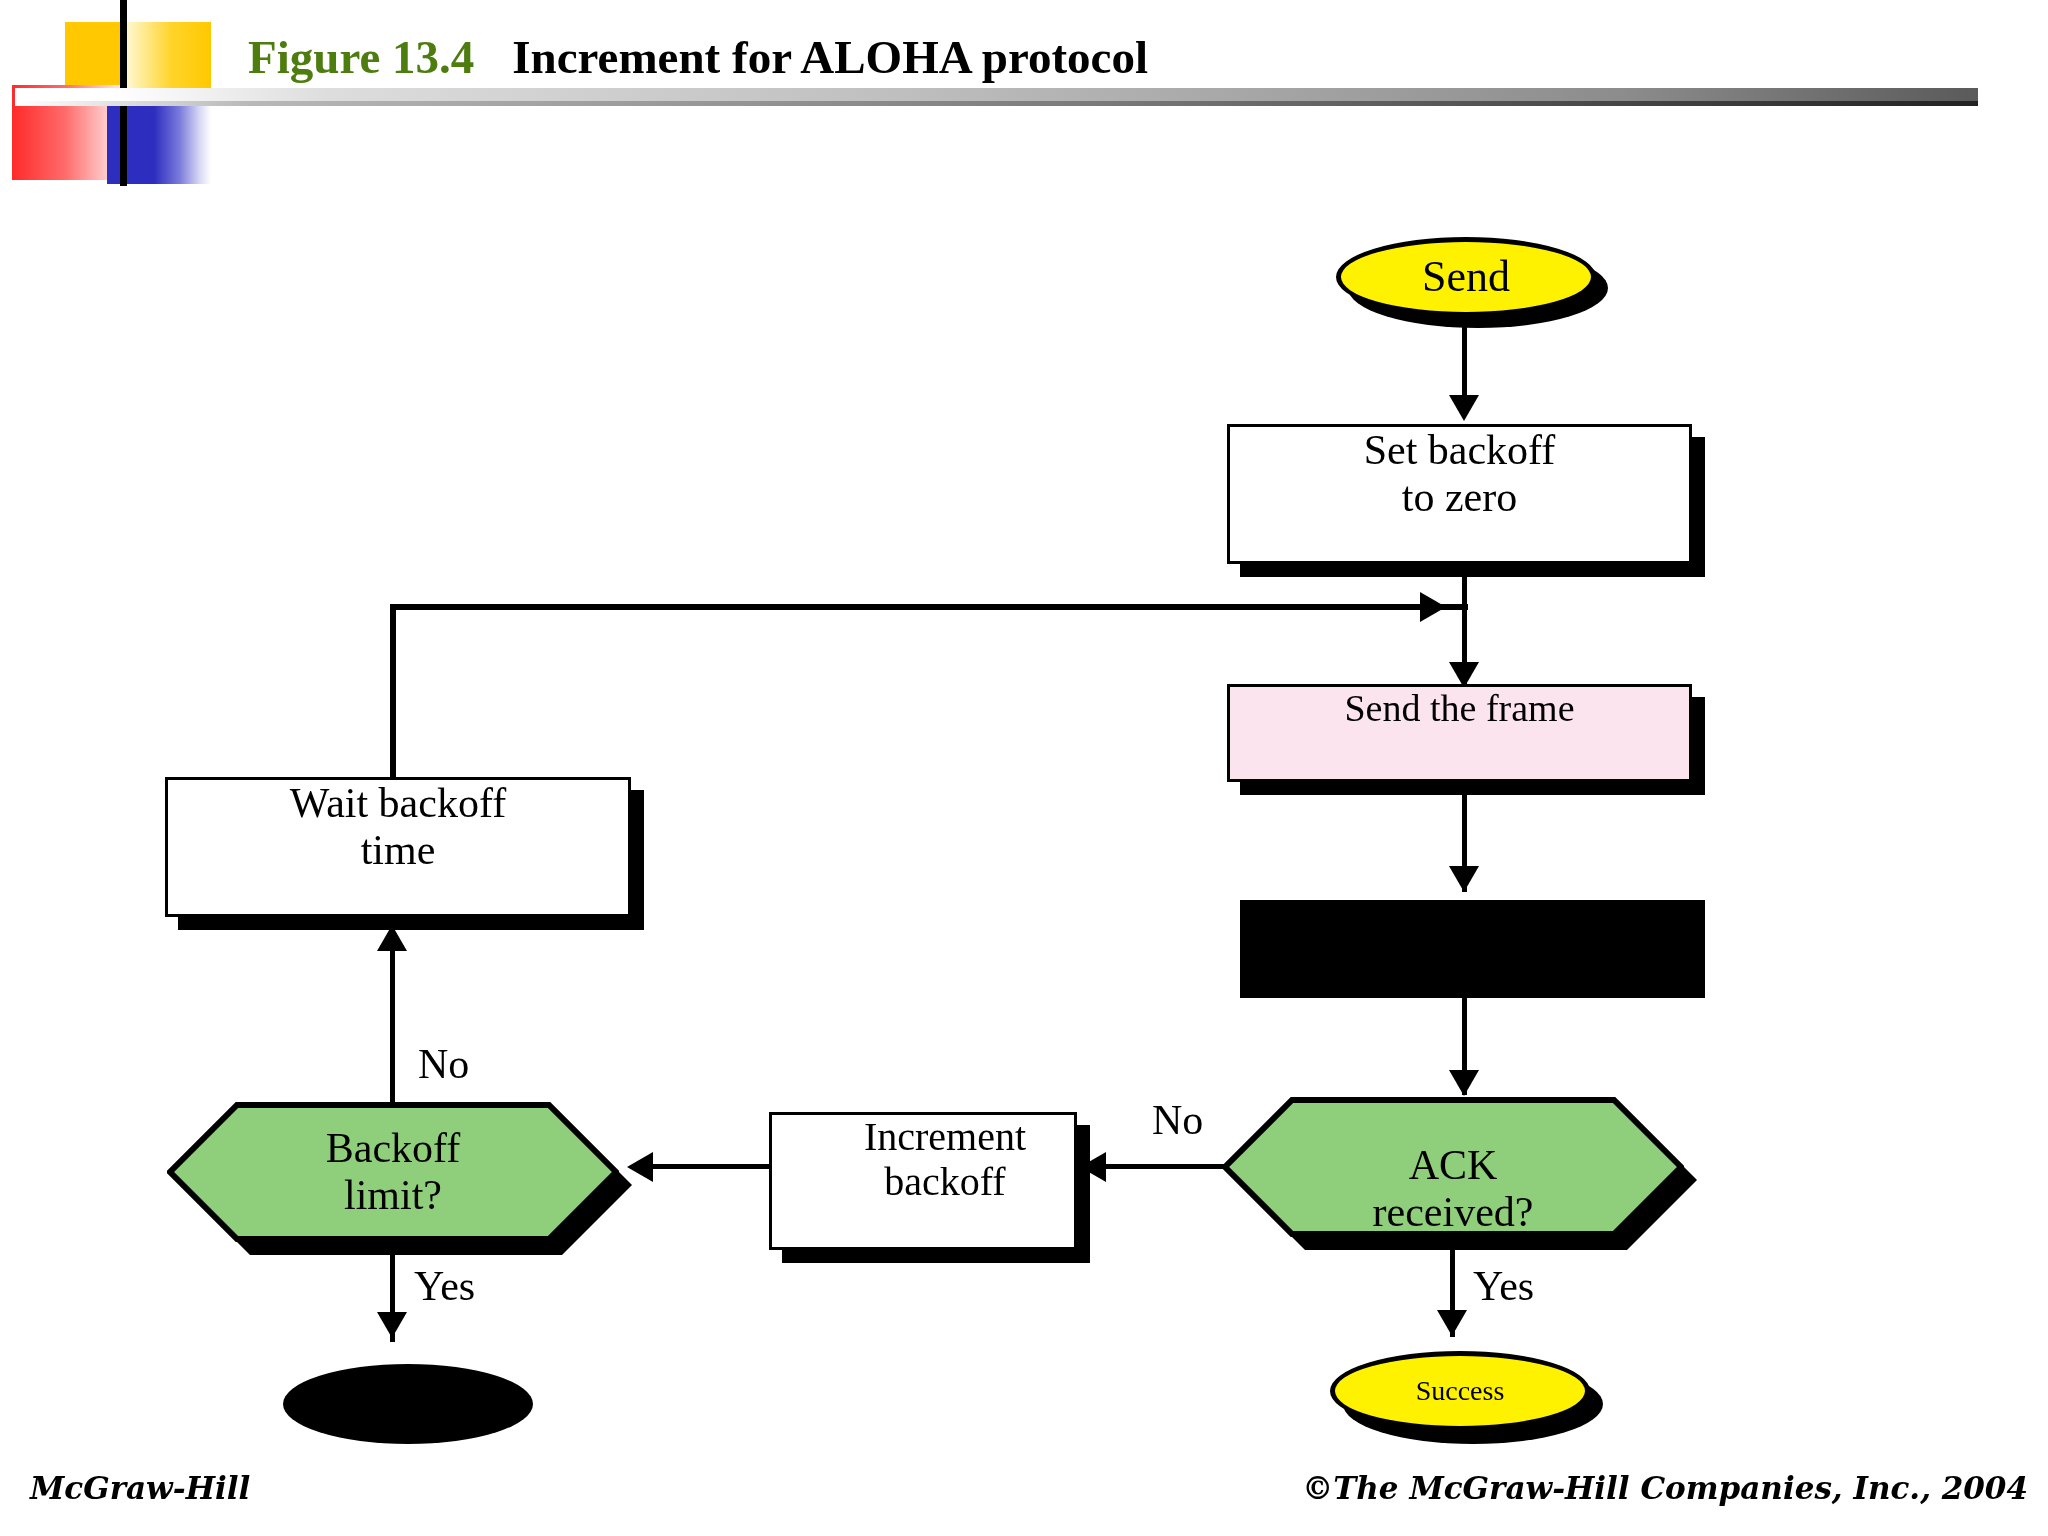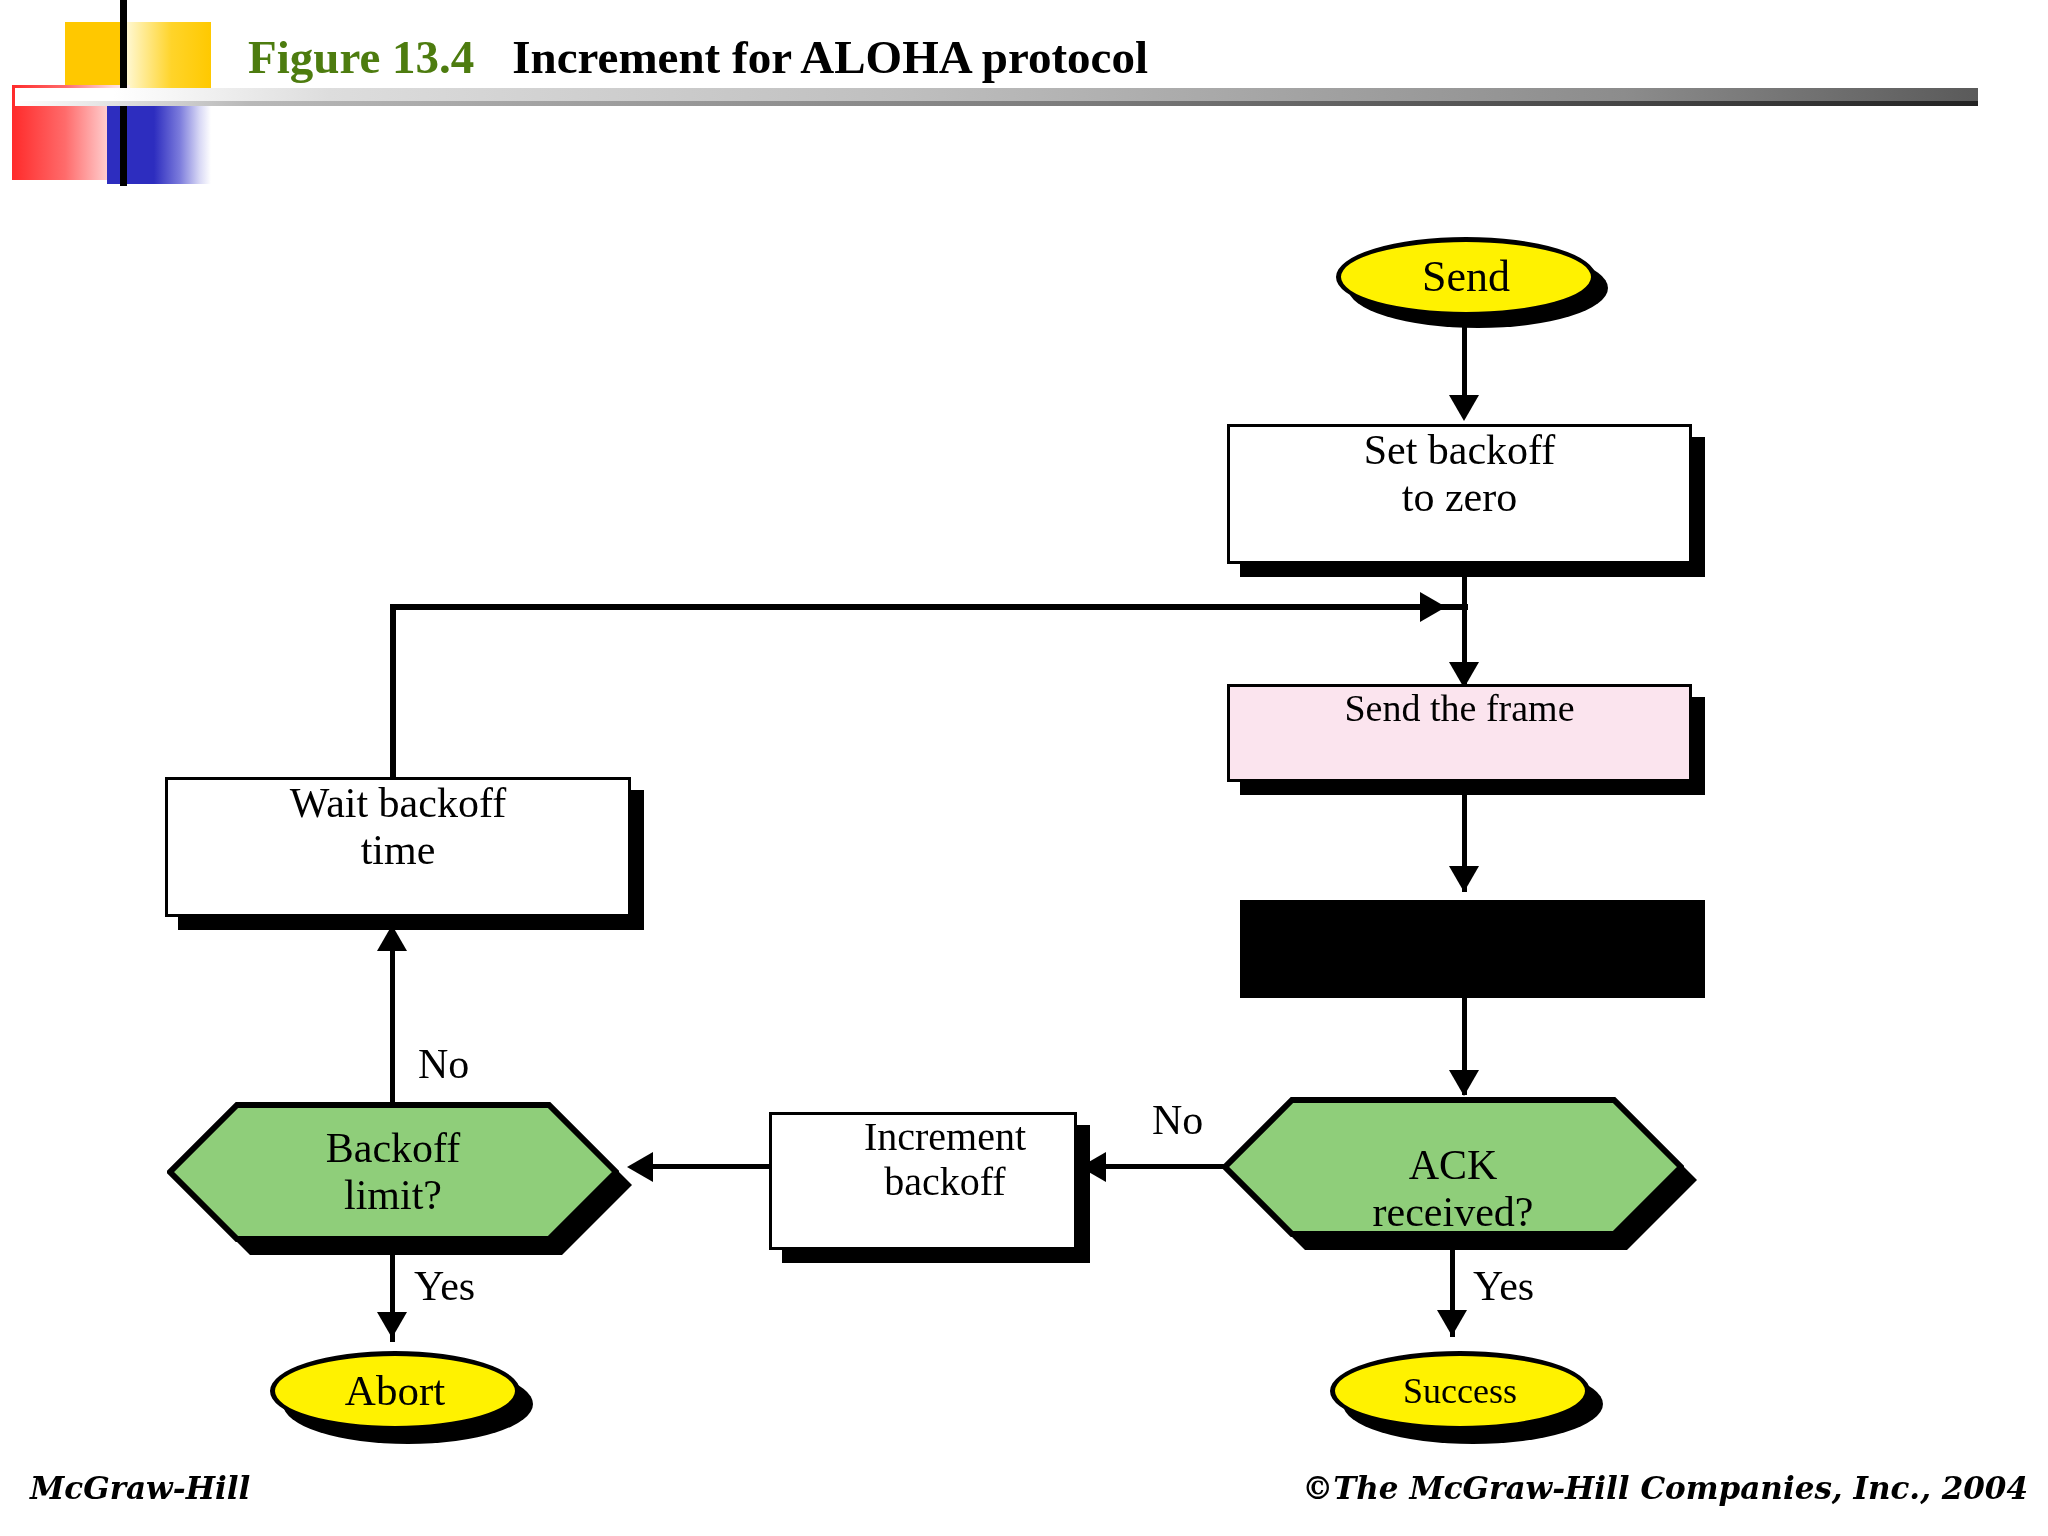--- a/index.html
+++ b/index.html
@@ -229,21 +229,21 @@
   <div class="ln" style="left:1090px; top:1164px; width:135px; height:5px;"></div>
   <div class="arr arr-left" style="left:1080px; top:1152px;"></div>
   <div class="branch" style="left:1152px; top:1096px;">No</div>
 
   <div class="ln" style="left:1450px; top:1237px; width:5px; height:100px;"></div>
   <div class="arr arr-down" style="left:1437px; top:1310px;"></div>
   <div class="branch" style="left:1473px; top:1262px;">Yes</div>
 
   <div class="oshadow" style="left:1343px; top:1364px; width:260px; height:80px;"></div>
   <div class="oval" style="left:1330px; top:1351px; width:260px; height:80px;">
-    <span class="node-label" style="font-size:36px;">Success</span>
+    <span class="node-label" style="font-size:28px;">Success</span>
   </div>
 
   <div class="pshadow" style="left:782px; top:1125px; width:308px; height:138px;"></div>
   <div class="pbox" style="left:769px; top:1112px; width:308px; height:138px;padding-left:44px;">
     <span class="node-label" style="font-size:40px;">Increment
 backoff</span>
   </div>
 
   <div class="ln" style="left:640px; top:1164px; width:132px; height:5px;"></div>
   <div class="arr arr-left" style="left:627px; top:1152px;"></div>
@@ -269,20 +269,17 @@
   <div class="arr arr-down" style="left:377px; top:1312px;"></div>
   <div class="branch" style="left:414px; top:1262px;">Yes</div>
 
   <div class="pshadow" style="left:178px; top:790px; width:466px; height:140px;"></div>
   <div class="pbox" style="left:165px; top:777px; width:466px; height:140px;">
     <span class="node-label" style="font-size:42px;">Wait backoff
 time</span>
   </div>
 
   <div class="oshadow" style="left:283px; top:1364px; width:250px; height:80px;"></div>
-  <div class="oval" style="left:270px; top:1351px; width:250px; height:80px;">
-    <span class="node-label" style="font-size:43px;">Abort</span>
-  </div>
 
 </div>
 
 <div class="footer" id="footer-left">McGraw-Hill</div>
 <div class="footer" id="footer-right">©The McGraw-Hill Companies, Inc., 2004</div>
 
 </body></html>

